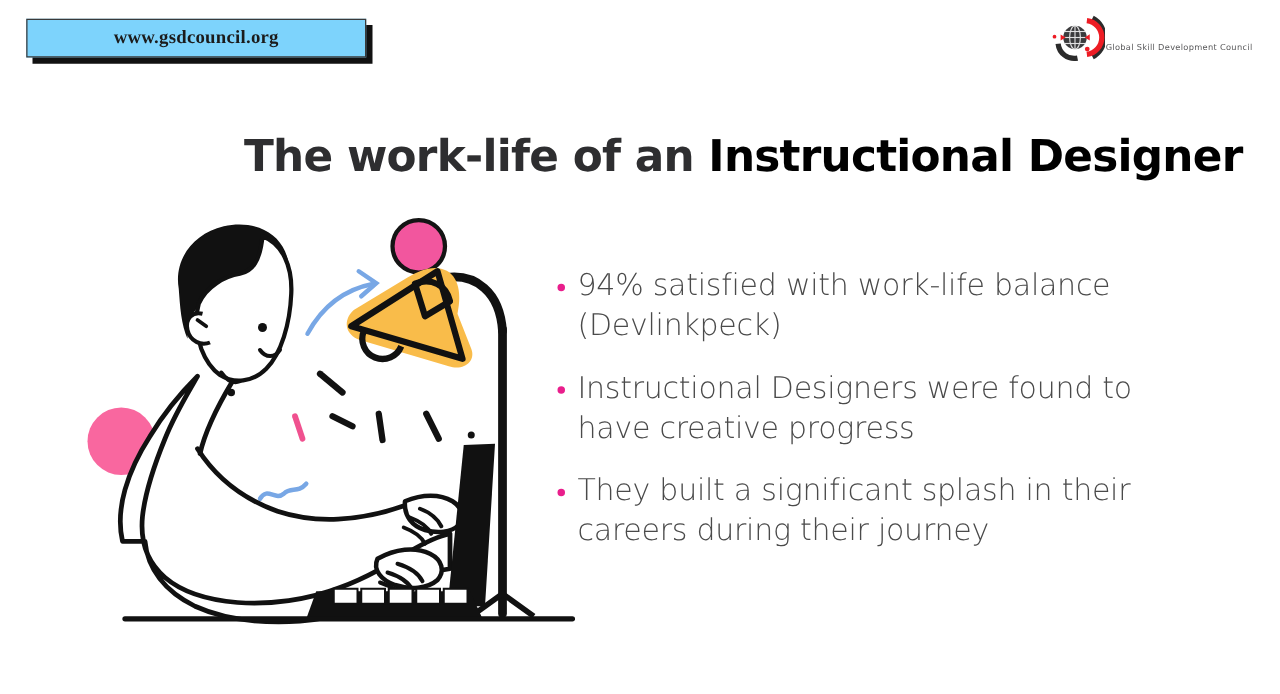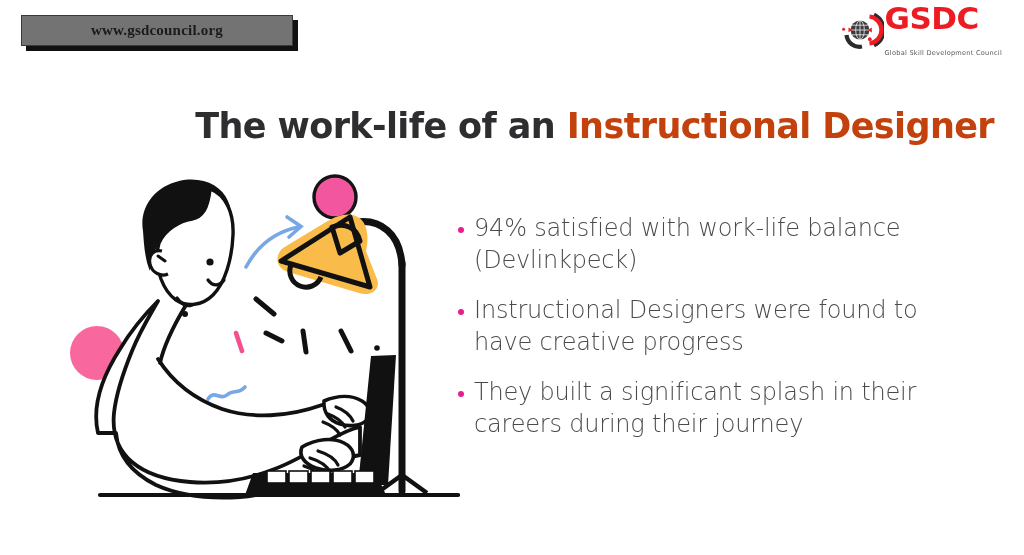--- a/index.html
+++ b/index.html
@@ -19,21 +19,21 @@
     overflow: hidden;
   }
 
   
   .url-badge {
     position: absolute;
     left: 21px;
     top: 15px;
     width: 272px;
     height: 31px;
-    background: #737373;
+    background: #7dd3fc;
     border: 1px solid #3a3a3a;
     box-shadow: 5px 5px 0 0 #111111;
     display: flex;
     align-items: center;
     justify-content: center;
     box-sizing: border-box;
   }
   .url-badge-text {
     font-family: "Liberation Serif", serif;
     font-weight: bold;
@@ -91,26 +91,26 @@
     top: 104px;
     text-align: right;
     font-family: "DejaVu Sans", sans-serif;
     font-weight: bold;
     font-size: 35px;
     line-height: 44px;
     letter-spacing: -0.6px;
     color: #2e2e30;
     white-space: nowrap;
   }
-  .slide-title .accent { color: #c2410c; }
+  .slide-title .accent { color: #000000; }
 
   
   .bullets {
     position: absolute;
-    left: 458px;
+    left: 446px;
     top: 212px;
     width: 520px;
   }
   .bullet-row {
     display: flex;
     align-items: flex-start;
     margin-bottom: 18px;
   }
   .bullet-dot {
     flex: 0 0 auto;
@@ -171,21 +171,20 @@
 
         <path d="M8.5 19.5 l4.0 2.4 l-4.0 2.4 z" fill="#ED1C24"></path>
         <path d="M31.8 19.4 l-4.0 2.5 l4.0 2.5 z" fill="#ED1C24"></path>
 
         <circle cx="29.8" cy="31.2" r="1.9" fill="#ED1C24"></circle>
 
         <circle cx="3.6" cy="21.3" r="1.5" fill="#ED1C24"></circle>
       </svg>
     </div>
     <div class="logo-words">
-      <div class="logo-title">GSDC</div>
       <div class="logo-tag">Global Skill Development Council</div>
     </div>
   </div>
 
   <div class="slide-title">
     <span>The work-life of an </span><span class="accent">Instructional Designer</span>
   </div>
 
   <div class="bullets">
     <div class="bullet-row">

